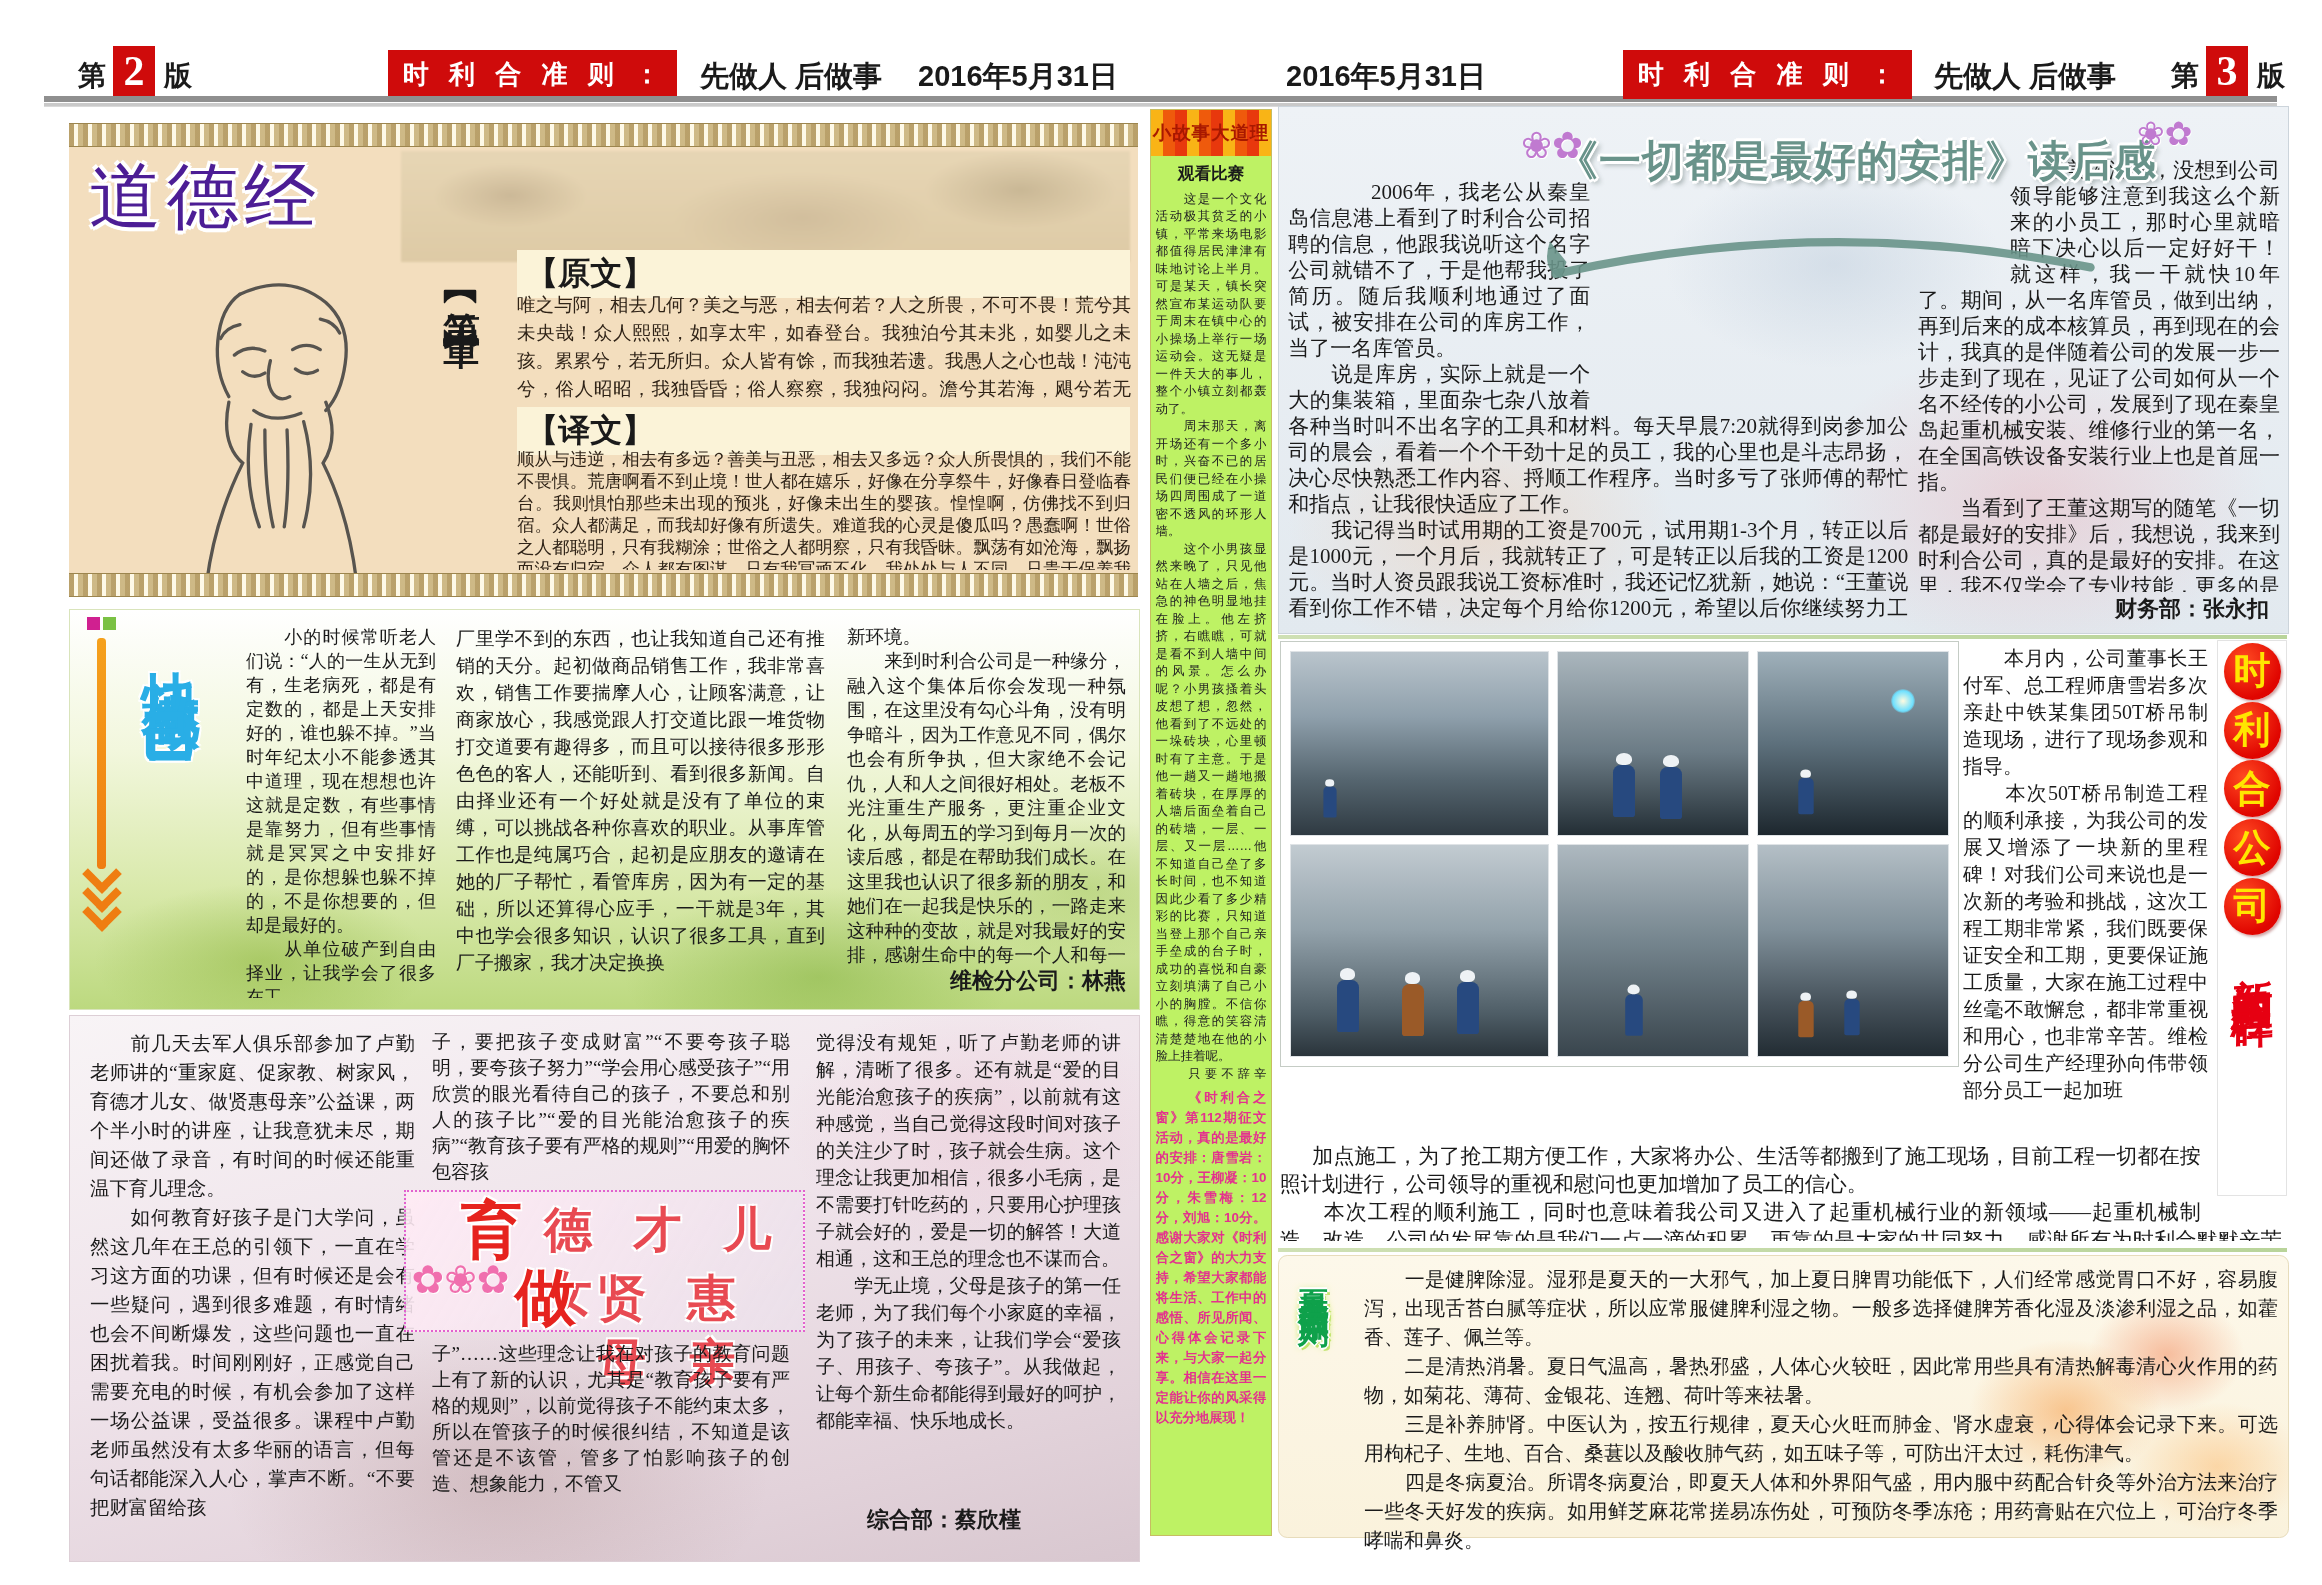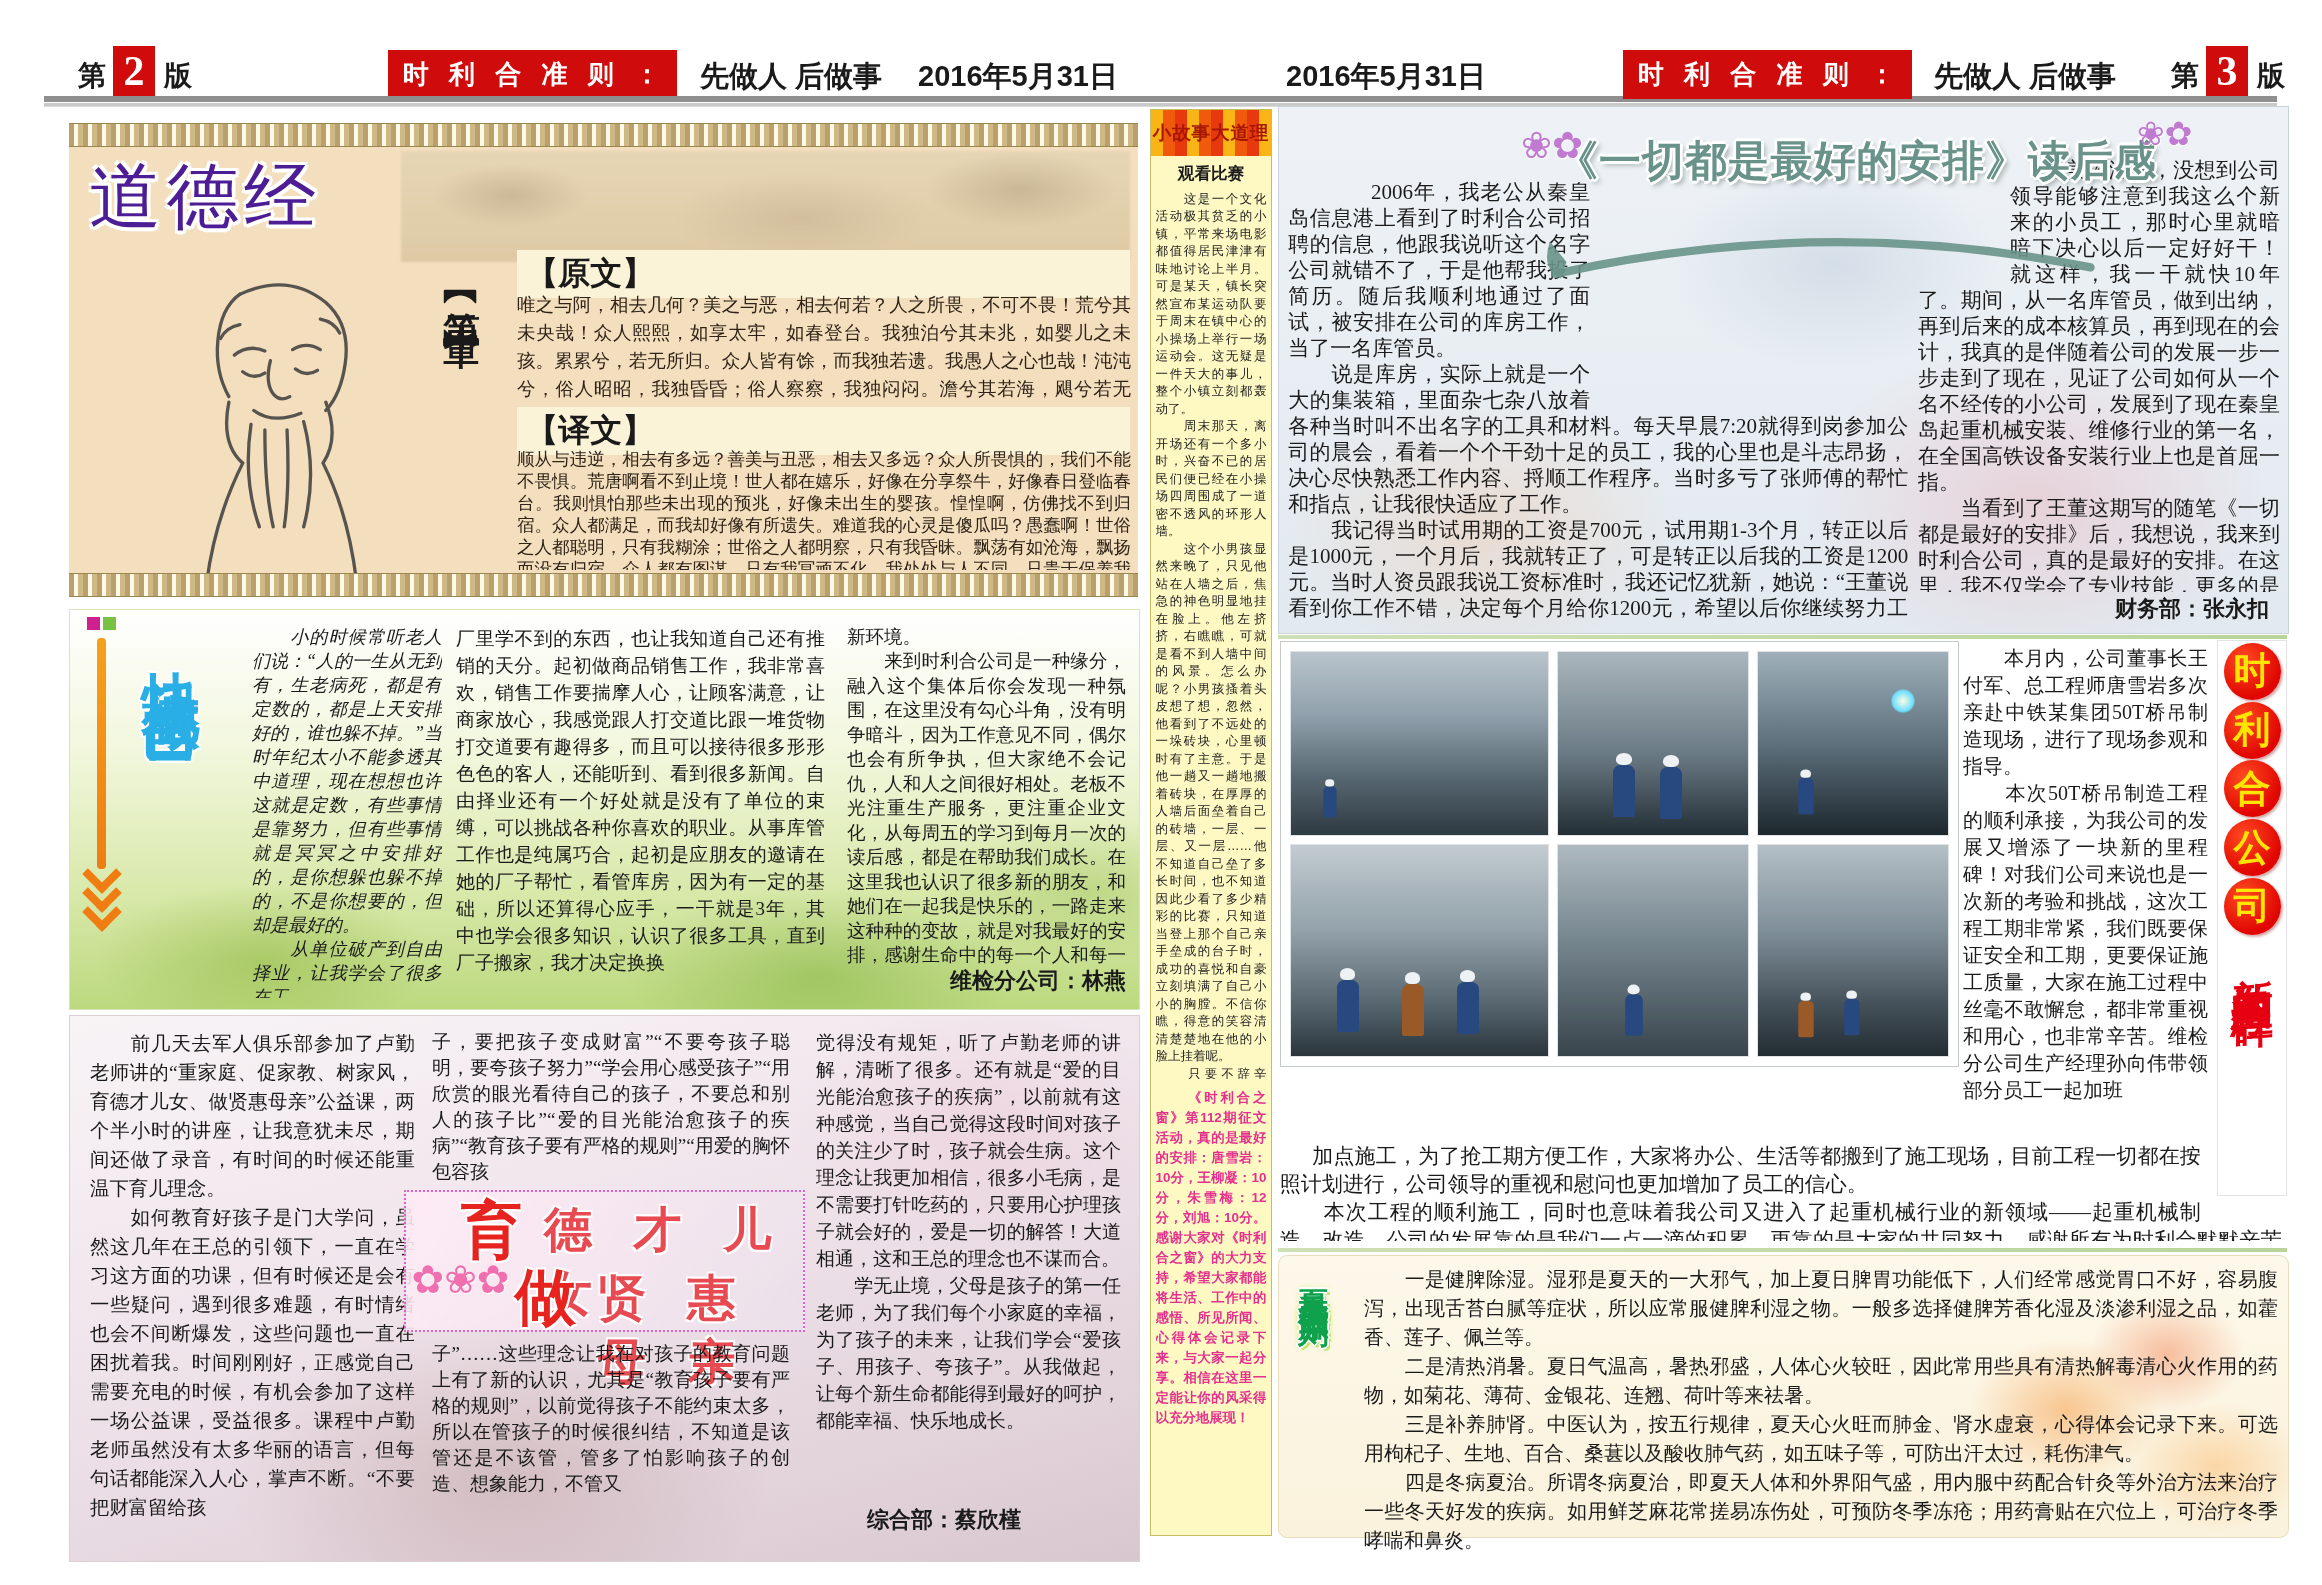--- a/index.html
+++ b/index.html
@@ -48,21 +48,21 @@
   .edu-bg{background:
      radial-gradient(ellipse 388px 240px at 40% 85%,rgba(120,70,60,.18),transparent 70%),
      radial-gradient(ellipse 277px 185px at 85% 20%,rgba(230,170,190,.25),transparent 70%),
      linear-gradient(165deg,#f8f4f6 0%,#efe3ea 45%,#e2d2da 80%,#d8c7cf 100%);}
   .banner{border:2.8px dotted #e261ce;background:linear-gradient(120deg,rgba(255,235,245,.9),rgba(235,225,235,.75));}
   .banner-big{font-size:61px;font-weight:bold;color:#e6231e;text-shadow:1.8px 1.8px 0 #fff,-1.8px -1.8px 0 #fff,1.8px -1.8px 0 #fff,-1.8px 1.8px 0 #fff;}
   .banner-small{font-size:48px;font-weight:bold;color:#e84a52;letter-spacing:14.8px;
                 text-shadow:1.8px 1.8px 0 #fff,-1.8px -1.8px 0 #fff,1.8px -1.8px 0 #fff,-1.8px 1.8px 0 #fff;}
   .flower{color:#f06fae;text-shadow:0.9px 0.9px 0 #fff;}
   
-  .strip{background:#fef9c3;border:0.9px solid #c6bd62;}
+  .strip{background:#bef264;border:0.9px solid #c6bd62;}
   .strip-head{background:repeating-linear-gradient(90deg,#f9b416 0 12px,#ef5a0c 12px 24px,#e8380d 24px 36px);
               color:#a81800;font-weight:bold;font-size:18.5px;text-align:center;line-height:46px;letter-spacing:0.9px;
               text-shadow:0.9px 0.9px 0 #ffe,−0.9px −0.9px 0 #ffe,0.9px -0.9px 0 #ffe,-0.9px 0.9px 0 #ffe;font-family:"Liberation Sans",sans-serif;}
   .strip-title{font-size:16.6px;font-weight:bold;text-align:center;font-family:"Liberation Sans",sans-serif;}
   .strip-body{font-size:12.5px;line-height:17.5px;color:#222;font-family:"Liberation Sans",sans-serif;}
   .strip-notice{font-size:13.4px;line-height:20px;font-weight:bold;color:#e4318e;font-family:"Liberation Sans",sans-serif;}
   
   .rev-bg{background:
      radial-gradient(ellipse 277px 185px at 20% 80%,rgba(240,190,150,.35),transparent 70%),
      radial-gradient(ellipse 332px 222px at 75% 75%,rgba(235,150,160,.3),transparent 70%),
@@ -152,21 +152,21 @@
 
   <section class="abs happy-bg" style="left:69px;top:609px;width:1069px;height:399px;border:0.9px solid #d9e4bb;">
     <div class="abs" style="left:13px;top:7.4px;width:37px;text-align:center;">
       <span class="sq" style="background:#d02090;"></span><span class="sq" style="background:#7ac143;"></span>
       <div class="arrow-line" style="height:231px;margin-top:3.7px;"></div>
       <div class="chev"></div>
       <div class="chev"></div>
       <div class="chev"></div>
     </div>
     <div class="abs vert happy-title sans" style="left:63px;top:14.8px;height:378px;">快乐地做自己</div>
-    <div class="abs flow body20" style="left:182px;top:14.8px;width:190px;height:373px;font-style:italic;">　　小的时候常听老人们说：“人的一生从无到有，生老病死，都是有定数的，都是上天安排好的，谁也躲不掉。”当时年纪太小不能参透其中道理，现在想想也许这就是定数，有些事情是靠努力，但有些事情就是冥冥之中安排好的，是你想躲也躲不掉的，不是你想要的，但却是最好的。
+    <div class="abs flow body20" style="left:176px;top:14.8px;width:190px;height:373px;">　　小的时候常听老人们说：“人的一生从无到有，生老病死，都是有定数的，都是上天安排好的，谁也躲不掉。”当时年纪太小不能参透其中道理，现在想想也许这就是定数，有些事情是靠努力，但有些事情就是冥冥之中安排好的，是你想躲也躲不掉的，不是你想要的，但却是最好的。
 　　从单位破产到自由择业，让我学会了很多在工</div>
     <div class="abs flow" style="left:386px;top:14.8px;width:369px;height:373px;font-size:19px;line-height:27px;">厂里学不到的东西，也让我知道自己还有推销的天分。起初做商品销售工作，我非常喜欢，销售工作要揣摩人心，让顾客满意，让商家放心，我感觉跟人打交道比跟一堆货物打交道要有趣得多，而且可以接待很多形形色色的客人，还能听到、看到很多新闻。自由择业还有一个好处就是没有了单位的束缚，可以挑战各种你喜欢的职业。从事库管工作也是纯属巧合，起初是应朋友的邀请在她的厂子帮忙，看管库房，因为有一定的基础，所以还算得心应手，一干就是3年，其中也学会很多知识，认识了很多工具，直到厂子搬家，我才决定换换</div>
     <div class="abs flow" style="left:777px;top:14.8px;width:279px;height:341px;font-size:18.5px;line-height:24.5px;">新环境。
 　　来到时利合公司是一种缘分，融入这个集体后你会发现一种氛围，在这里没有勾心斗角，没有明争暗斗，因为工作意见不同，偶尔也会有所争执，但大家绝不会记仇，人和人之间很好相处。老板不光注重生产服务，更注重企业文化，从每周五的学习到每月一次的读后感，都是在帮助我们成长。在这里我也认识了很多新的朋友，和她们在一起我是快乐的，一路走来这种种的变故，就是对我最好的安排，感谢生命中的每一个人和每一件事，让我找到快乐，找到自我。</div>
     <div class="abs sig" style="left:777px;top:356px;width:279px;text-align:right;">维检分公司：林燕</div>
   </section>
 
   <section class="abs edu-bg" style="left:69px;top:1015px;width:1069px;height:545px;border:0.9px solid #ddcfd6;">
     <div class="abs flow" style="left:20px;top:13px;width:325px;height:517px;font-size:19.4px;line-height:29px;">　　前几天去军人俱乐部参加了卢勤老师讲的“重家庭、促家教、树家风，育德才儿女、做贤惠母亲”公益课，两个半小时的讲座，让我意犹未尽，期间还做了录音，有时间的时候还能重温下育儿理念。
 　　如何教育好孩子是门大学问，虽然这几年在王总的引领下，一直在学习这方面的功课，但有时候还是会有一些疑问，遇到很多难题，有时情绪也会不间断爆发，这些问题也一直在困扰着我。时间刚刚好，正感觉自己需要充电的时候，有机会参加了这样一场公益课，受益很多。课程中卢勤老师虽然没有太多华丽的语言，但每句话都能深入人心，掌声不断。“不要把财富留给孩</div>

